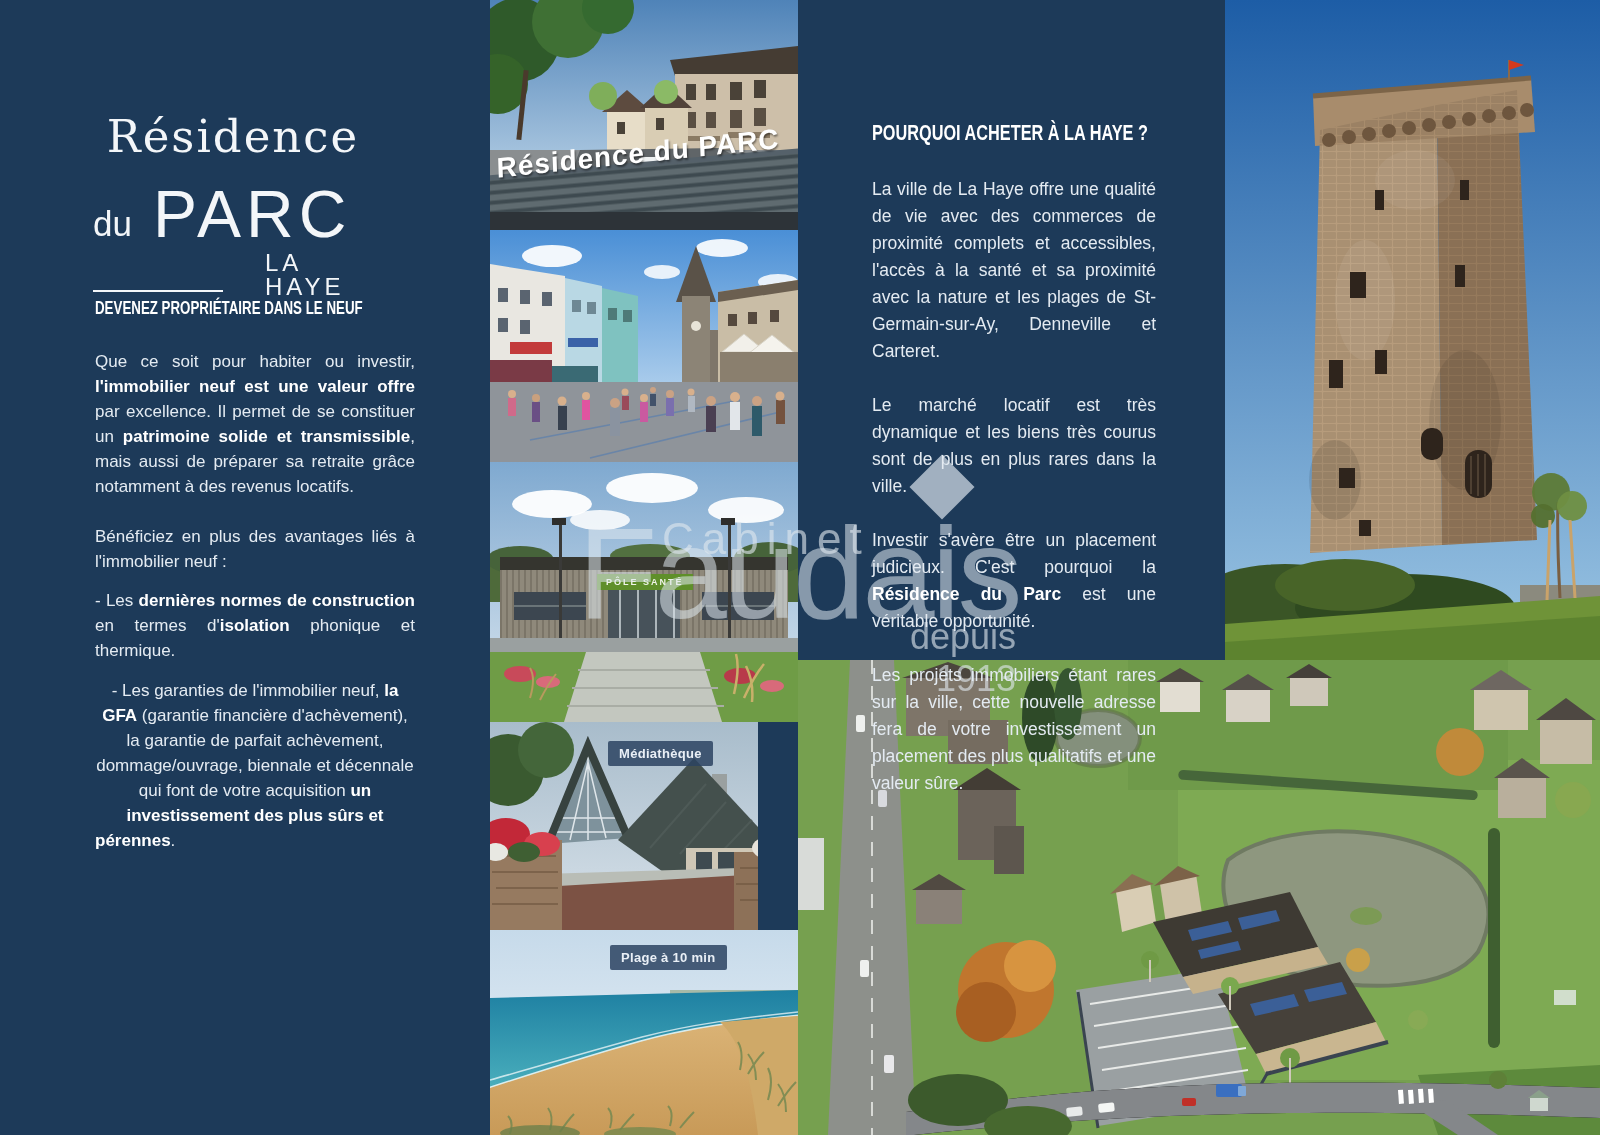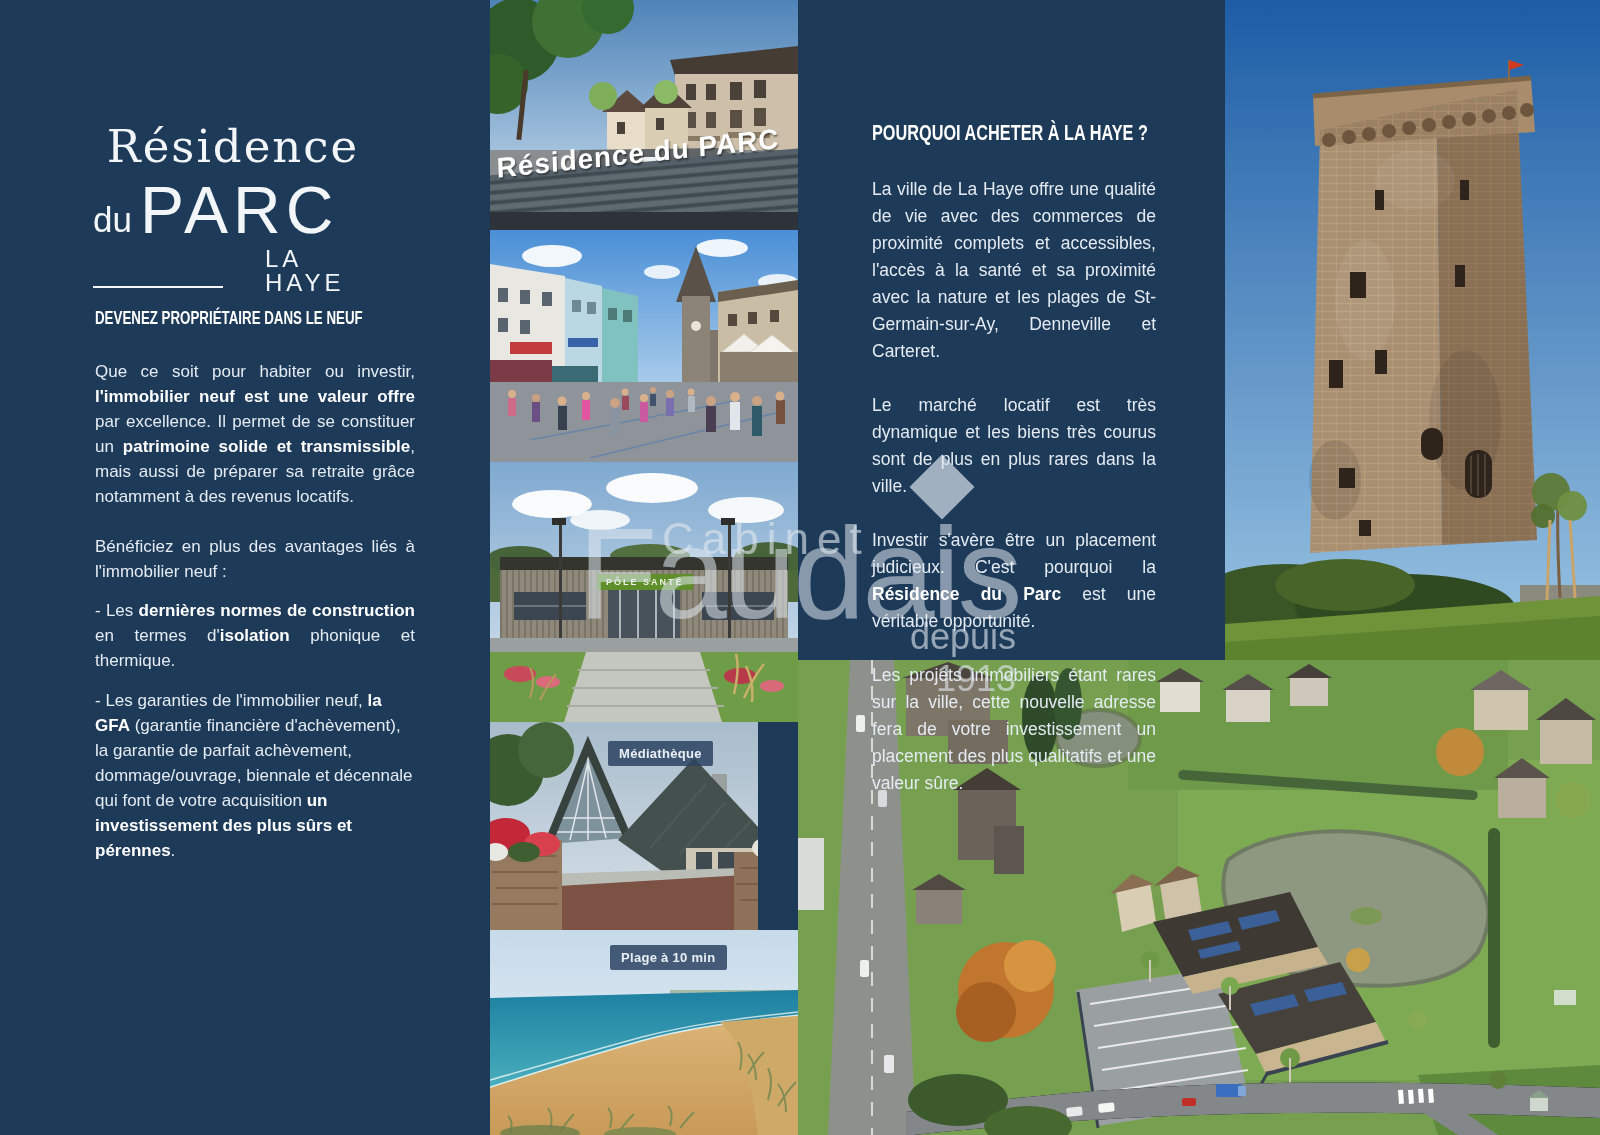--- a/index.html
+++ b/index.html
@@ -1,44 +1,44 @@
 <!DOCTYPE html>
 <html><head>
 <meta charset="utf-8">
 <style>
   html,body{margin:0;padding:0;background:#10233a;}
   .page{position:relative;width:1600px;height:1135px;overflow:hidden;
         background:#1d3a59;font-family:"Liberation Sans",sans-serif;}
 
   
-  .left-panel{position:absolute;left:0;top:10px;width:490px;height:977px;background:#1d3a59;}
+  .left-panel{position:absolute;left:0;top:0;width:490px;height:977px;background:#1d3a59;}
   .right-panel{position:absolute;left:798px;top:0;width:427px;height:660px;background:#1d3a59;}
 
   
   .logo{position:absolute;left:93px;top:110px;width:280px;color:#f3f6f9;}
   .logo-line1{font-family:"DejaVu Serif",serif;font-weight:400;font-size:45px;
               letter-spacing:2px;text-align:center;}
-  .logo-line2{display:flex;align-items:flex-end;margin-top:4px;}
+  .logo-line2{display:flex;align-items:flex-end;margin-top:18px;gap:13px;}
   .logo-du{font-size:35px;font-weight:300;line-height:1;padding-bottom:6px;}
   .logo-parc{font-size:66px;font-weight:400;letter-spacing:5px;line-height:1;margin-left:8px;}
   .logo-line3{display:flex;align-items:flex-end;margin-top:4px;gap:32px;}
   .logo-rule{display:block;width:152px;height:2px;background:#f3f6f9;margin-bottom:7px;}
   .logo-city{font-size:24px;font-weight:300;letter-spacing:4px;margin-left:10px;line-height:1;}
 
   
   .left-text{position:absolute;left:95px;top:298px;width:320px;color:#e4ebf2;}
   .right-text{position:relative;z-index:6;margin:120px 0 0 74px;width:284px;color:#e4ebf2;}
   .cond{display:inline-block;transform:scaleX(0.74);transform-origin:0 50%;
         white-space:nowrap;font-weight:800;color:#ffffff;}
   .h-left{font-size:18px;margin:0 0 30px;}
   .h-right{font-size:22px;margin:0 0 30px;}
   .left-text p{font-size:17px;line-height:25px;text-align:justify;text-align-last:left;margin:0 0 25px;}
   .left-text p.intro{margin-bottom:14px;}
   .left-text p.bullet{margin-bottom:15px;}
-  .left-text p.ragged{text-align:left;}
+  .left-text p.ragged{text-align:center;}
   .right-text p{font-size:17.5px;line-height:27px;text-align:justify;text-align-last:left;margin:0 0 27px;}
   .page b{color:#ffffff;}
 
   
   .photo{position:absolute;overflow:hidden;}
   .photo svg{display:block;}
   .ph-render{left:490px;top:0;width:308px;height:230px;}
   .ph-market{left:490px;top:230px;width:308px;height:232px;}
   .ph-sante{left:490px;top:462px;width:308px;height:260px;}
   .ph-media{left:490px;top:722px;width:268px;height:208px;}

